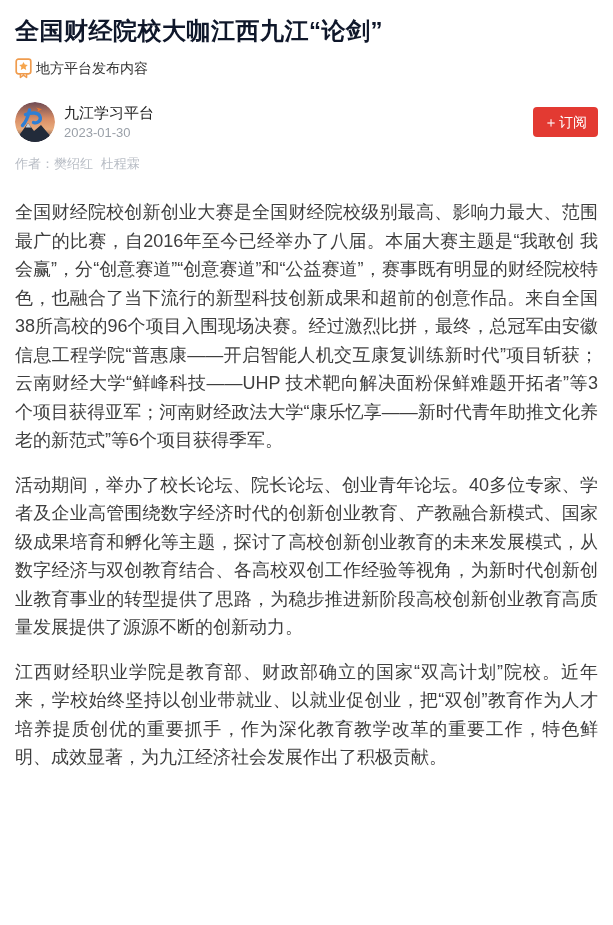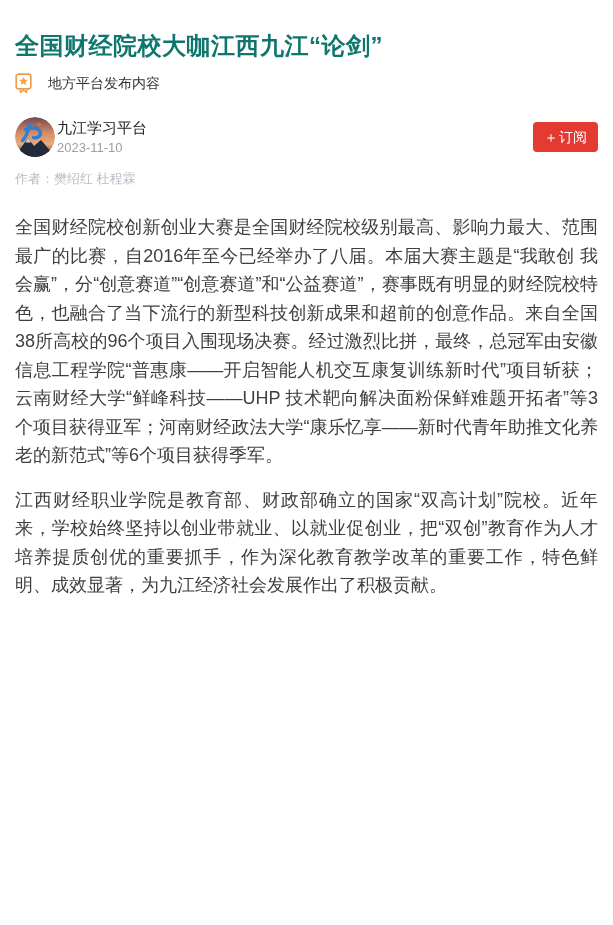--- a/index.html
+++ b/index.html
@@ -6,53 +6,53 @@
   html, body { width: 613px; height: 925px; }
   body {
     background: #ffffff;
     font-family: "Liberation Sans", sans-serif;
     overflow: hidden;
     color: #3f3f3f;
   }
   .page { padding: 0 15px; }
 
   .article-title {
-    margin-top: 30px;
+    margin-top: 15px;
     font-size: 24px;
     line-height: 32px;
     font-weight: 600;
-    color: #0f766e;
+    color: #0f172a;
     letter-spacing: 0.5px;
   }
 
   .badge-row {
     margin-top: 11px;
     display: flex;
     align-items: center;
-    gap: 16px;
+    gap: 4px;
     font-size: 14px;
     color: #333333;
   }
   .badge-row svg { display: block; }
 
   .author-row {
     margin-top: 23px;
     display: flex;
     align-items: center;
   }
   .avatar {
     width: 40px;
     height: 40px;
     border-radius: 50%;
     overflow: hidden;
     flex: 0 0 40px;
     cursor: pointer;
   }
   .avatar svg { display: block; }
-  .author-meta { margin-left: 2px; }
+  .author-meta { margin-left: 9px; }
   .publisher-name {
     font-size: 15px;
     color: #222222;
     line-height: 19px;
     cursor: pointer;
   }
   .publish-date {
     font-size: 13px;
     color: #9aa0a8;
     line-height: 18px;
@@ -72,20 +72,21 @@
     align-items: center;
     gap: 1px;
     font-family: "Liberation Sans", sans-serif;
   }
   .subscribe-button .plus { font-size: 14px; }
 
   .author-line {
     margin-top: 13px;
     font-size: 13px;
     color: #b9bec6;
+    font-family: Liberation Mono, monospace;
   }
 
   .content {
     margin-top: 25px;
     font-size: 18px;
     line-height: 28.5px;
     color: #3e3e3e;
     text-align: justify;
   }
   .content p { margin-bottom: 16px; }
@@ -126,28 +127,29 @@
           <path d="M-3 43 L13 21 L19 29 L26 23 L43 43 Z" fill="#222b3a"></path>
           <path d="M13 21 L16.2 25.4 L10.5 25.4 Z" fill="#c9d1d9"></path>
           <path d="M14.5 8 C13 15 11 20 7.5 23.5" stroke="#2f7fd4" stroke-width="3.4" fill="none" stroke-linecap="round"></path>
           <path d="M10.5 12.5 C17 10 23.5 10.5 25 14.5 C26.5 18.5 22.5 22 18.5 20.5" stroke="#2f7fd4" stroke-width="3.4" fill="none" stroke-linecap="round"></path>
           <path d="M21 5.5 l6 1.8 -4.6 2.4 0.8 -2.2 z" fill="#e8762f"></path>
         </g>
       </svg>
     </div>
     <div class="author-meta">
       <div class="publisher-name">九江学习平台</div>
-      <div class="publish-date">2023-11-10</div>
+      <div class="publish-date">2023-01-30</div>
     </div>
     <button class="subscribe-button">
       <span class="plus">＋</span>
       <span>订阅</span>
     </button>
   </div>
 
   <div class="author-line">作者：樊绍红 杜程霖</div>
 
   <div class="content">
     <p>全国财经院校创新创业大赛是全国财经院校级别最高、影响力最大、范围最广的比赛，自2016年至今已经举办了八届。本届大赛主题是“我敢创 我会赢”，分“创意赛道”“创意赛道”和“公益赛道”，赛事既有明显的财经院校特色，也融合了当下流行的新型科技创新成果和超前的创意作品。来自全国38所高校的96个项目入围现场决赛。经过激烈比拼，最终，总冠军由安徽信息工程学院“普惠康——开启智能人机交互康复训练新时代”项目斩获；云南财经大学“鲜峰科技——UHP 技术靶向解决面粉保鲜难题开拓者”等3个项目获得亚军；河南财经政法大学“康乐忆享——新时代青年助推文化养老的新范式”等6个项目获得季军。</p>
+    <p>活动期间，举办了校长论坛、院长论坛、创业青年论坛。40多位专家、学者及企业高管围绕数字经济时代的创新创业教育、产教融合新模式、国家级成果培育和孵化等主题，探讨了高校创新创业教育的未来发展模式，从数字经济与双创教育结合、各高校双创工作经验等视角，为新时代创新创业教育事业的转型提供了思路，为稳步推进新阶段高校创新创业教育高质量发展提供了源源不断的创新动力。</p>
     <p>江西财经职业学院是教育部、财政部确立的国家“双高计划”院校。近年来，学校始终坚持以创业带就业、以就业促创业，把“双创”教育作为人才培养提质创优的重要抓手，作为深化教育教学改革的重要工作，特色鲜明、成效显著，为九江经济社会发展作出了积极贡献。</p>
   </div>
 
 </div>
 
 </body></html>

